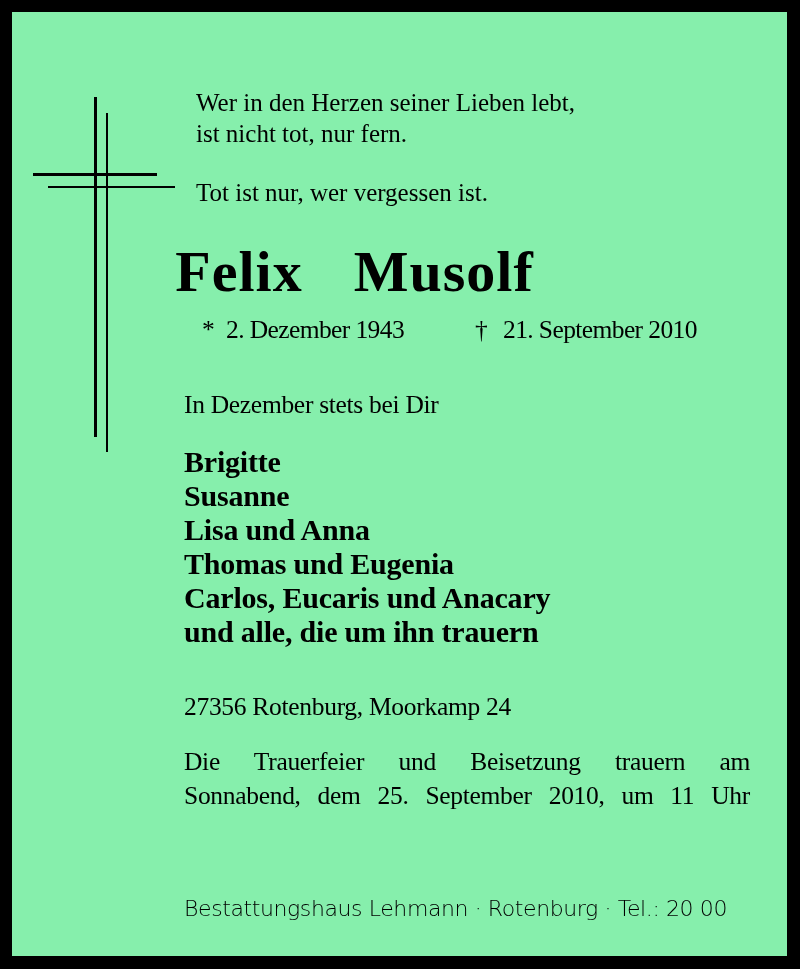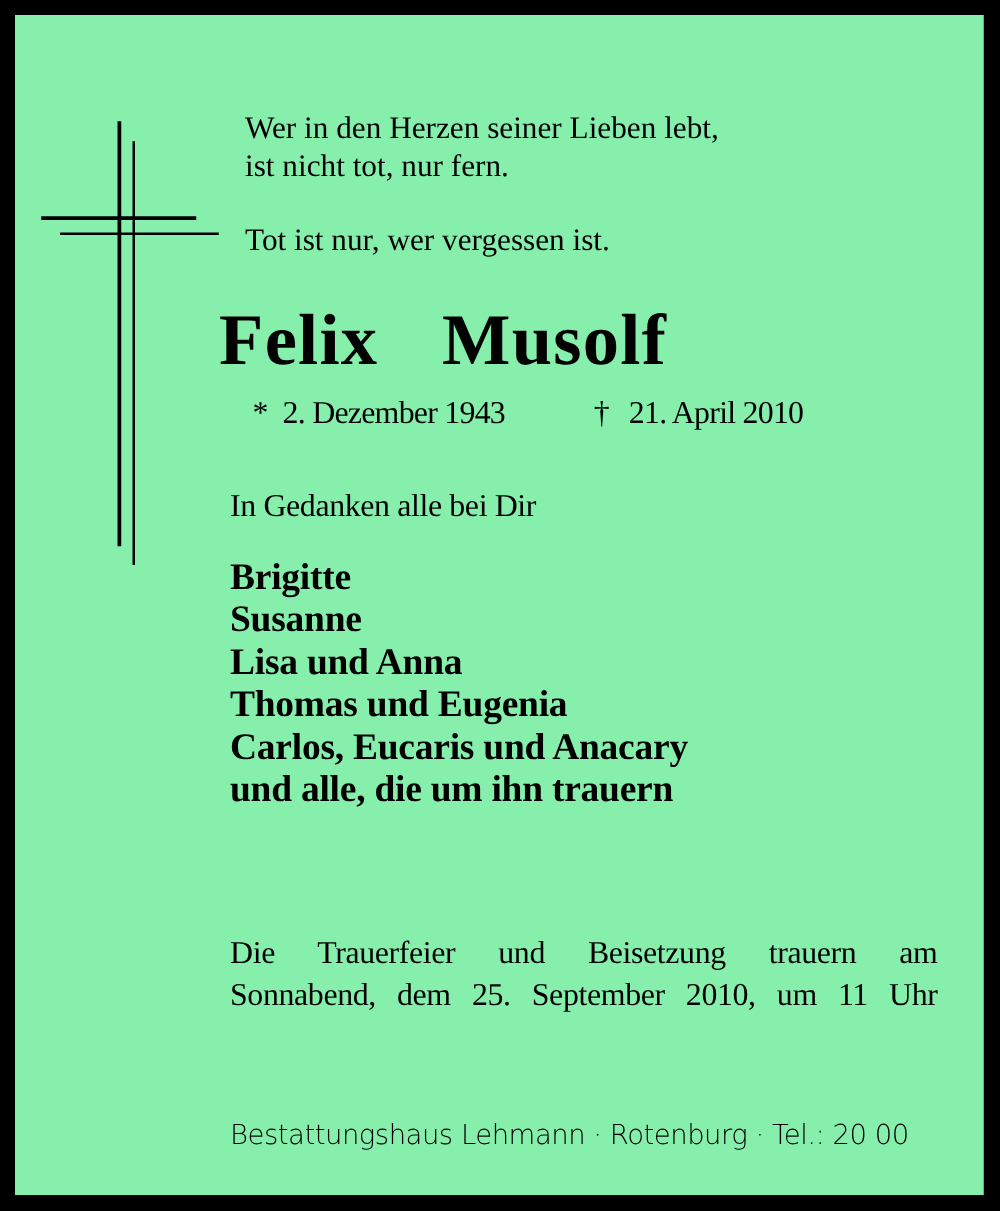--- a/index.html
+++ b/index.html
@@ -51,33 +51,34 @@
     <div class="line serif verse" style="top:76px;">Wer in den Herzen seiner Lieben lebt,</div>
     <div class="line serif verse" style="top:107px;">ist nicht tot, nur fern.</div>
     <div class="line serif verse" style="top:150px;margin-top:16px;">Tot ist nur, wer vergessen ist.</div>
   </div>
 
   <div class="serif name" style="white-space:pre;">Felix  Musolf</div>
 
   <div class="serif dates" style="left:190px;">*</div>
   <div class="serif dates" style="left:214px;">2. Dezember 1943</div>
   <div class="serif dates" style="left:463px;">†</div>
-  <div class="serif dates" style="left:491px;">21. April 2010</div>
+  <div class="serif dates" style="left:491px;">21. September 2010</div>
 
-  <div class="line serif regular" style="left:172px; top:378px;">In Gedanken alle bei Dir</div>
+  <div class="line serif regular" style="left:172px; top:378px;">In Dezember stets bei Dir</div>
 
   <div>
     <div class="line serif bold" style="left:172px; top:433px;">Brigitte</div>
     <div class="line serif bold" style="left:172px; top:467px;">Susanne</div>
     <div class="line serif bold" style="left:172px; top:501px;">Lisa und Anna</div>
     <div class="line serif bold" style="left:172px; top:535px;">Thomas und Eugenia</div>
     <div class="line serif bold" style="left:172px; top:569px;">Carlos, Eucaris und Anacary</div>
     <div class="line serif bold" style="left:172px; top:603px;">und alle, die um ihn trauern</div>
   </div>
 
+  <div class="line serif regular" style="left:172px; top:680px;">27356 Rotenburg, Moorkamp 24</div>
 
   <div class="serif just" style="left:172px; top:733px;">
     <span class="jl">Die Trauerfeier und Beisetzung trauern am</span>
     <span class="jl">Sonnabend, dem 25. September 2010, um 11 Uhr</span>
   </div>
 
   <div class="footer" style="left:172px; top:864px;margin-top:20px;">Bestattungshaus Lehmann · Rotenburg · Tel.: 20 00</div>
 
 </div>
 

